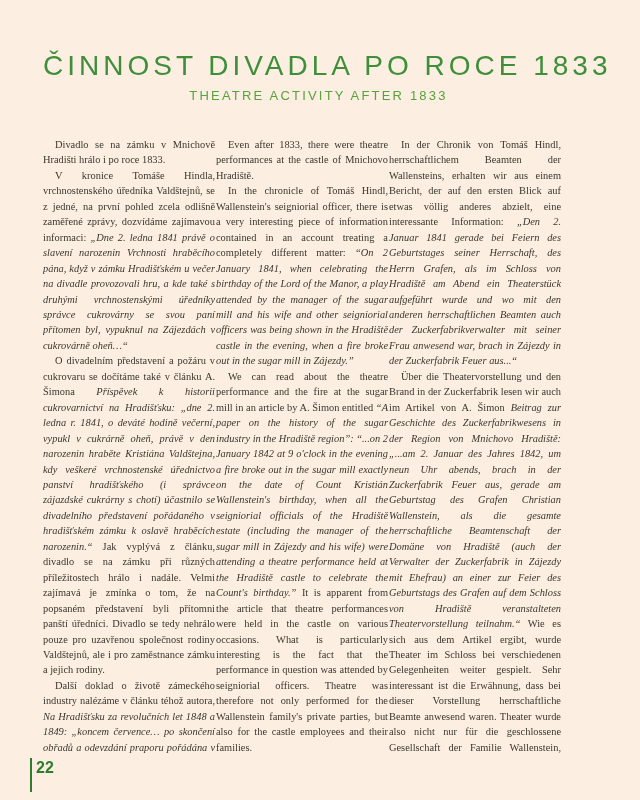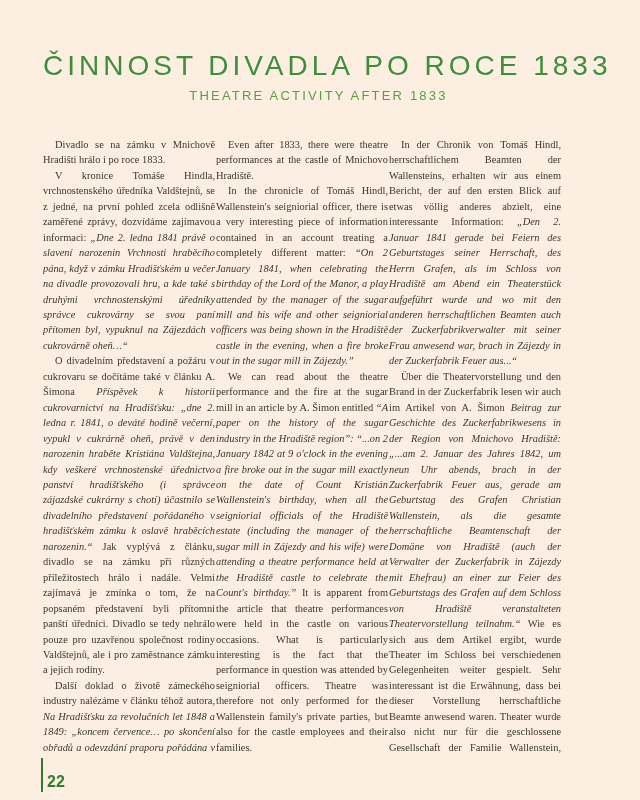--- a/index.html
+++ b/index.html
@@ -46,24 +46,24 @@
     line-height: 15.45px;
     text-align: justify;
     color: var(--body-text, #3a362e);
     hyphens: auto;
   }
   .col p { margin: 0; text-indent: 12px; }
   .col .it { font-style: italic; }
 
   .footer {
     position: absolute;
-    left: 41px;
+    left: 30px;
     top: 758px;
     display: flex;
-    align-items: flex-end;
+    align-items: flex-start;
   }
   .footer .rule {
     width: 2px;
     height: 34px;
     background: var(--page-number-green, #2e7d2b);
     margin-right: 4px;
   }
   .footer .num {
     font-family: "Liberation Sans", sans-serif;
     font-weight: bold;

